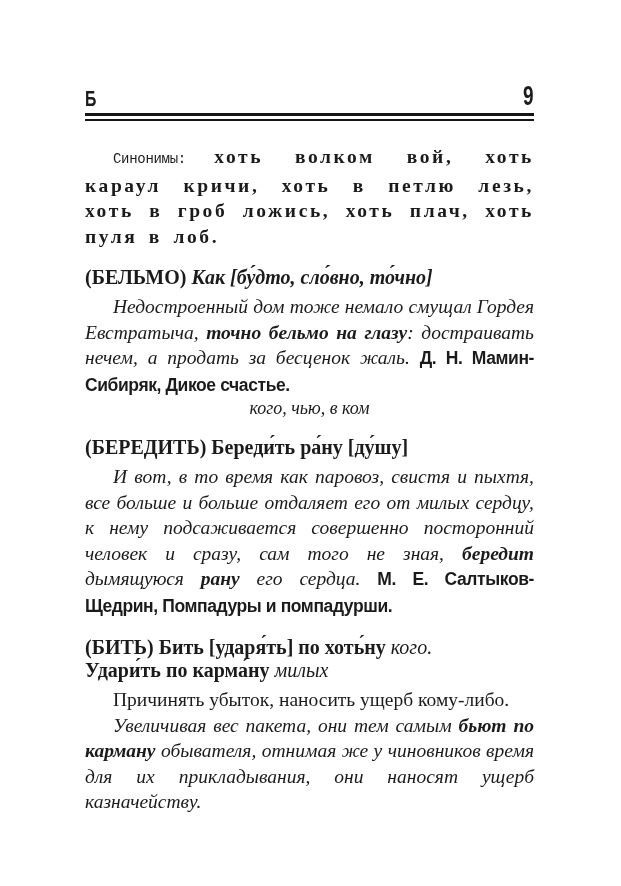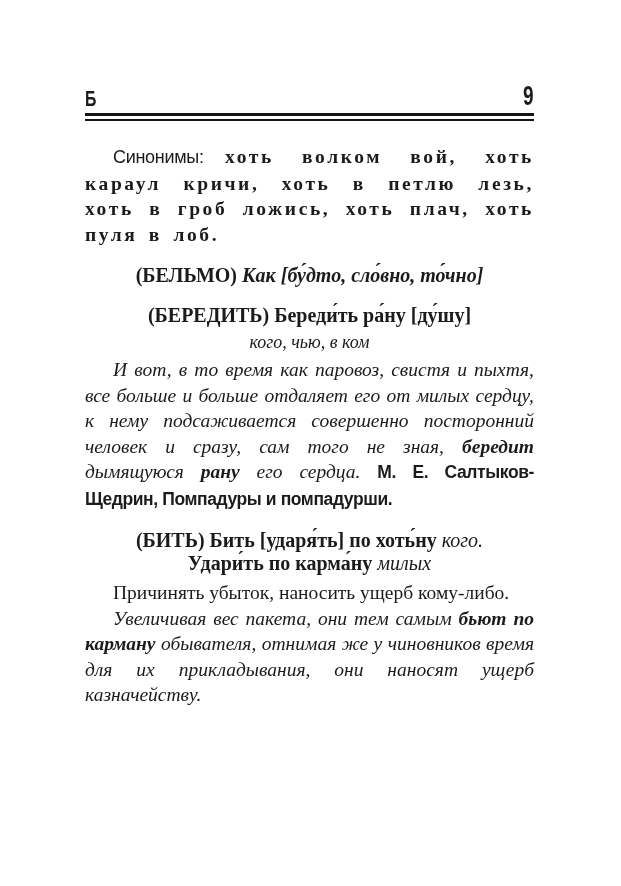--- a/index.html
+++ b/index.html
@@ -18,29 +18,29 @@
   }
   .page-number{
     font-family:"Liberation Sans","DejaVu Sans",sans-serif;font-weight:700;
     font-size:28px;line-height:1;display:inline-block;
     transform:scaleX(0.68);transform-origin:right bottom;
   }
   .rule{margin-top:3px;height:3px;border-top:3px solid #161616;border-bottom:2px solid #161616;}
   .blocks{margin-top:23px;font-size:19.5px;line-height:25.5px;text-align:justify;}
   p.block{margin:0;text-indent:28px;}
   p.heading{
-    text-align:center;text-indent:0;font-weight:700;font-size:20px;
+    text-indent:0;font-weight:700;font-size:20px;
     line-height:23px;margin-top:17px;margin-bottom:5px;
   }
   p.subheading{
     text-align:center;text-indent:0;font-style:italic;font-size:18px;
     line-height:21px;margin-top:0;margin-bottom:4px;
   }
   p.quote{font-style:italic;}
-  .r-label{font-family:Liberation Sans, sans-serif;font-size:18px;letter-spacing:-0.3px;}
+  .r-label{font-family:Liberation Mono, monospace;font-size:14px;letter-spacing:-0.3px;}
   .r-spaced{letter-spacing:2.6px;word-spacing:4px;font-weight:bold;}
   .r-plain{font-style:normal;font-weight:400;}
   .r-bold{font-weight:700;font-style:normal;}
   .r-italic{font-style:italic;font-weight:400;}
   .r-bold-italic{font-weight:700;font-style:italic;}
   .r-attribution{
     font-family:"Liberation Sans","DejaVu Sans",sans-serif;
     font-style:normal;font-weight:700;font-size:17.5px;letter-spacing:-0.4px;
   }
 </style>
@@ -50,21 +50,22 @@
 <div class="page">
   <div class="inner">
     <div class="header">
       <span class="section-letter">Б</span>
       <span class="page-number">9</span>
     </div>
     <div class="rule"></div>
     <div class="blocks" id="blocks">
         <p class="block synonyms"><span class="r-label">Синонимы: </span><span class="r-spaced">хоть волком вой, хоть караул кричи, хоть в петлю лезь, хоть в гроб ложись, хоть плач, хоть пуля в лоб.</span></p>
         <p class="block heading"><span class="r-bold">(БЕЛЬМО) </span><span class="r-bold-italic">Как [бу́дто, сло́вно, то́чно]</span><br></p>
+        <p class="block quote"><span class="r-italic">Недостроенный дом тоже немало смущал Гордея Евстратыча, </span><span class="r-bold-italic">точно бельмо на глазу</span><span class="r-italic">: достраивать нечем, а продать за бесценок жаль. </span><span class="r-attribution">Д. Н. Мамин-Сибиряк, Дикое счастье.</span></p>
+        <p class="block subheading"><span class="r-italic">кого, чью, в ком</span></p>
         <p class="block heading"><span class="r-bold">(БЕРЕДИТЬ) Береди́ть ра́ну [ду́шу]</span></p>
-        <p class="block subheading"><span class="r-italic">кого, чью, в ком</span></p>
         <p class="block quote"><span class="r-italic">И вот, в то время как паровоз, свистя и пыхтя, все больше и больше отдаляет его от милых сердцу, к нему подсаживается совершенно посторонний человек и сразу, сам того не зная, </span><span class="r-bold-italic">бередит</span><span class="r-italic"> дымящуюся </span><span class="r-bold-italic">рану</span><span class="r-italic"> его сердца. </span><span class="r-attribution">М. Е. Салтыков-Щедрин, Помпадуры и помпадурши.</span></p>
         <p class="block heading"><span class="r-bold">(БИТЬ) Бить [ударя́ть] по хоть́ну </span><span class="r-italic">кого.</span><br><span class="r-bold">Удари́ть по карма́ну </span><span class="r-italic">милых</span></p>
         <p class="block definition"><span class="r-plain">Причинять убыток, наносить ущерб кому-либо.</span></p>
         <p class="block quote"><span class="r-italic">Увеличивая вес пакета, они тем самым </span><span class="r-bold-italic">бьют по карману</span><span class="r-italic"> обывателя, отнимая же у чиновников время для их прикладывания, они наносят ущерб казначейству. </span></p>
       </div>
   </div>
 </div>
 
 </body></html>

